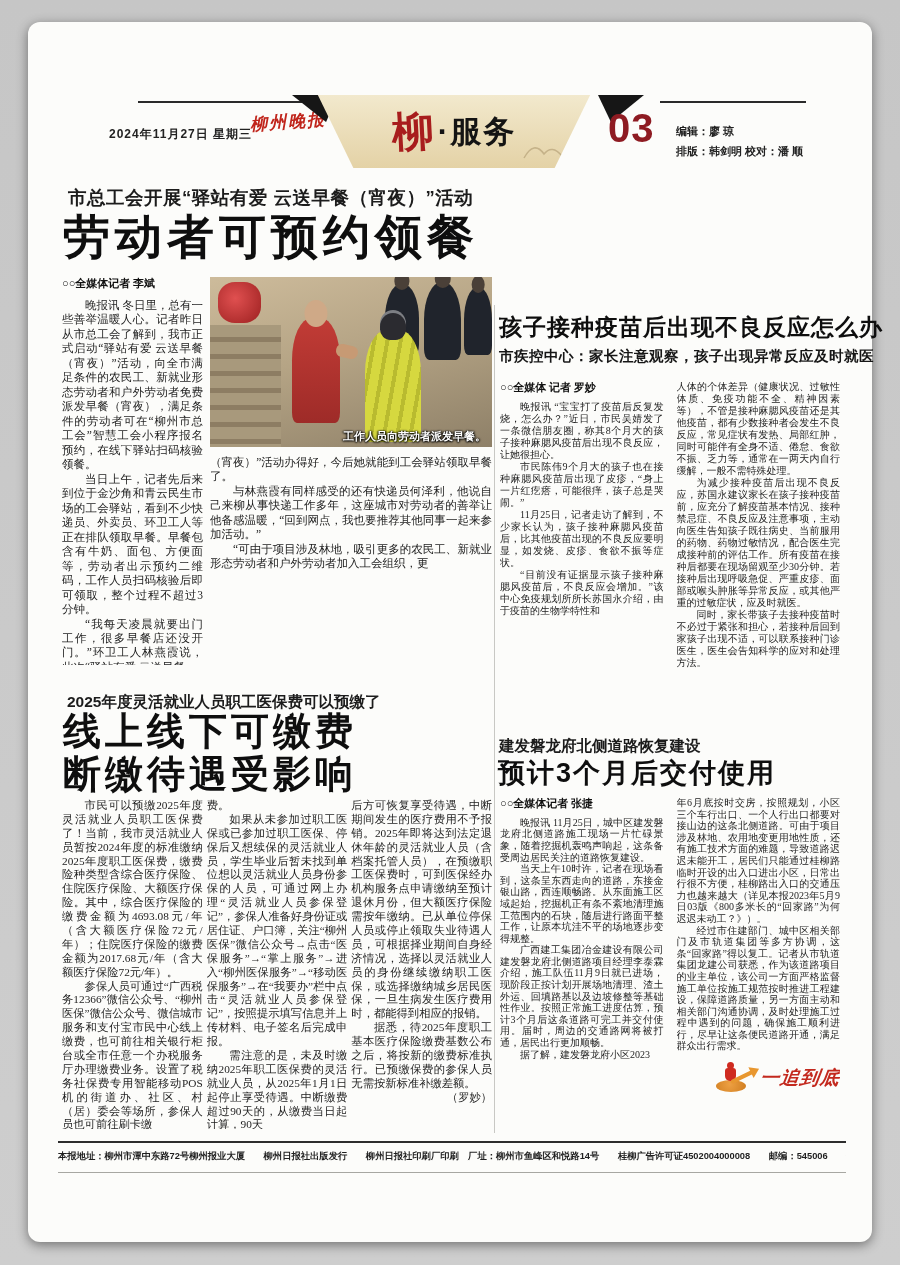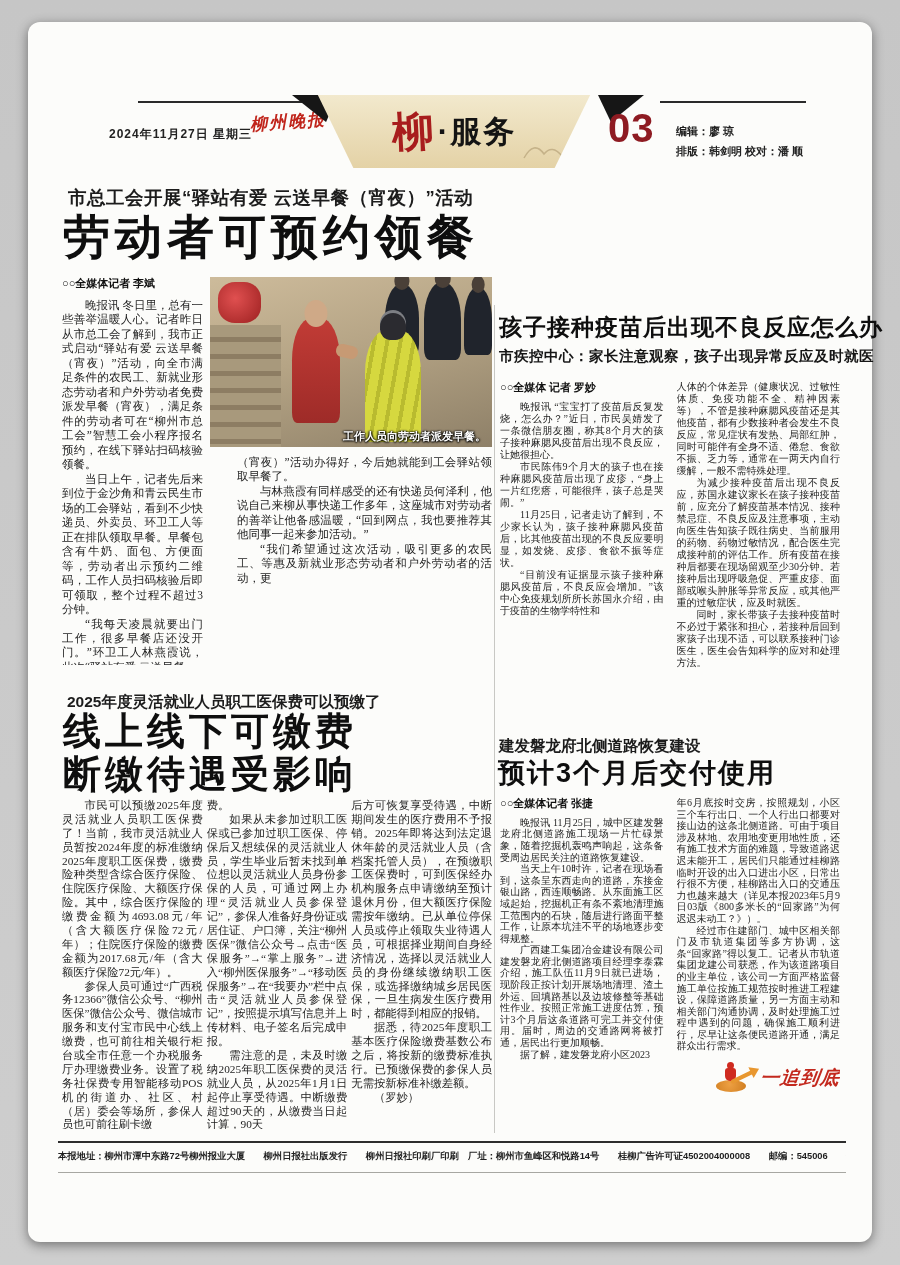--- a/index.html
+++ b/index.html
@@ -32,21 +32,21 @@
   .col.cont .para:first-child{text-indent:0;}
   .vdivider{left:494px;top:305px;width:1px;height:828px;background:#c8c8c4;}
 
   
   .a1-kicker{left:68px;top:185px;font-size:18.5px;letter-spacing:.5px;}
   .a1-headline{left:63px;top:206px;font-size:47px;letter-spacing:5px;}
   .a1-body{left:62px;top:277px;width:430px;height:388px;display:flex;gap:7px;}
   .a1-col1{width:141px;flex:none;font-size:11.5px;line-height:1.26;}
   .a1-right{flex:1;display:flex;flex-direction:column;}
   .a1-cols{display:flex;gap:9px;margin-top:8px;flex:1;}
-  .a1-col2,.a1-col3{flex:1;font-size:11.5px;line-height:1.26;margin-left:27px;}
+  .a1-col2,.a1-col3{flex:1;font-size:11.5px;line-height:1.26;}
 
   
   .photo{position:relative;width:100%;height:170px;flex:none;overflow:hidden;background:linear-gradient(165deg,#cdbb9b 0%,#b5a485 45%,#8e8068 100%);}
   .ph-lantern{position:absolute;left:3%;top:3%;width:15%;height:24%;background:radial-gradient(circle at 40% 40%,#e05050,#9c2020);border-radius:40%;}
   .ph-shelf{position:absolute;left:0;top:28%;width:25%;height:72%;background:repeating-linear-gradient(180deg,#a8997c 0 12px,#8d7d63 12px 17px);}
   .ph-fig{position:absolute;background:#20242c;border-radius:48% 48% 14% 14%;}
   .ph-fig::before{content:"";position:absolute;left:50%;top:-16%;transform:translateX(-50%);width:45%;height:24%;background:#4a4038;border-radius:50%;}
   .ph-volunteer{position:absolute;left:29%;top:24%;width:17%;height:62%;background:linear-gradient(180deg,#c23c36,#9e2b28);border-radius:40% 40% 10% 10%;}
   .ph-volunteer::before{content:"";position:absolute;left:50%;top:-17%;transform:translateX(-50%);width:48%;height:26%;background:#cfa987;border-radius:50%;}
   .ph-volunteer::after{content:"";position:absolute;right:-38%;top:26%;width:46%;height:12%;background:#c79a74;border-radius:6px;transform:rotate(12deg);}
@@ -58,21 +58,21 @@
   .a2-headline{left:499px;top:312px;font-size:23px;letter-spacing:1px;}
   .a2-subhead{left:499px;top:347px;font-size:14.5px;font-weight:700;color:#161616;letter-spacing:.5px;}
   .a2-body{left:500px;top:381px;width:340px;height:332px;display:flex;gap:13px;}
   .a2-col{flex:1;font-size:10px;line-height:1.2;}
 
   
   .a3-kicker{left:67px;top:692px;font-size:15.5px;}
   .a3-headline{left:63px;top:710px;font-size:38px;line-height:1.12;letter-spacing:4px;}
   .a3-body{left:62px;top:799px;width:430px;height:330px;display:flex;gap:4px;}
   .a3-col{flex:1;font-size:11.3px;line-height:1.23;}
-  .signoff{text-align:left;margin:0;}
+  .signoff{text-align:right;margin:0;}
 
   
   .a4-kicker{left:499px;top:736px;font-size:15.5px;}
   .a4-headline{left:498px;top:755px;font-size:27px;letter-spacing:2px;}
   .a4-body{left:500px;top:797px;width:340px;height:300px;display:flex;gap:13px;}
   .a4-col{flex:1;font-size:10px;line-height:1.16;}
   .chase-logo{display:flex;align-items:center;justify-content:flex-end;gap:6px;margin-top:10px;}
   .chase-icon{position:relative;width:40px;height:32px;flex:none;}
   .chase-icon .base{position:absolute;left:2px;bottom:2px;width:30px;height:12px;background:radial-gradient(circle at 45% 35%,#eda043,#cf7c1e);border-radius:50%;}
   .chase-icon .head{position:absolute;left:13px;top:0;width:7px;height:7px;background:#cf2b20;border-radius:50%;}
@@ -128,21 +128,21 @@
         <div class="ph-fig" style="left:76%;top:3%;width:13%;height:46%;"></div>
         <div class="ph-fig" style="left:90%;top:6%;width:10%;height:40%;"></div>
         <div class="ph-volunteer"></div>
         <div class="ph-worker"></div>
         <div class="ph-caption">工作人员向劳动者派发早餐。</div>
       </div>
       <div class="a1-cols">
         <div class="col cont a1-col2">
             <p class="para">（宵夜）”活动办得好，今后她就能到工会驿站领取早餐了。</p>
             <p class="para">与林燕霞有同样感受的还有快递员何泽利，他说自己来柳从事快递工作多年，这座城市对劳动者的善举让他备感温暖，“回到网点，我也要推荐其他同事一起来参加活动。”</p>
-            <p class="para">“我们希望通过这次活动，吸引更多的农民工、等惠及新就业形态劳动者和户外劳动者的活动，更</p>
+            <p class="para">“可由于项目涉及林地，吸引更多的农民工、新就业形态劳动者和户外劳动者加入工会组织，更</p>
           </div>
       </div>
     </div>
   </div>
 
   <div class="abs vdivider"></div>
 
   <div class="abs headline a2-headline">孩子接种疫苗后出现不良反应怎么办</div>
   <div class="abs a2-subhead">市疾控中心：家长注意观察，孩子出现异常反应及时就医</div>
   <div class="abs a2-body">

